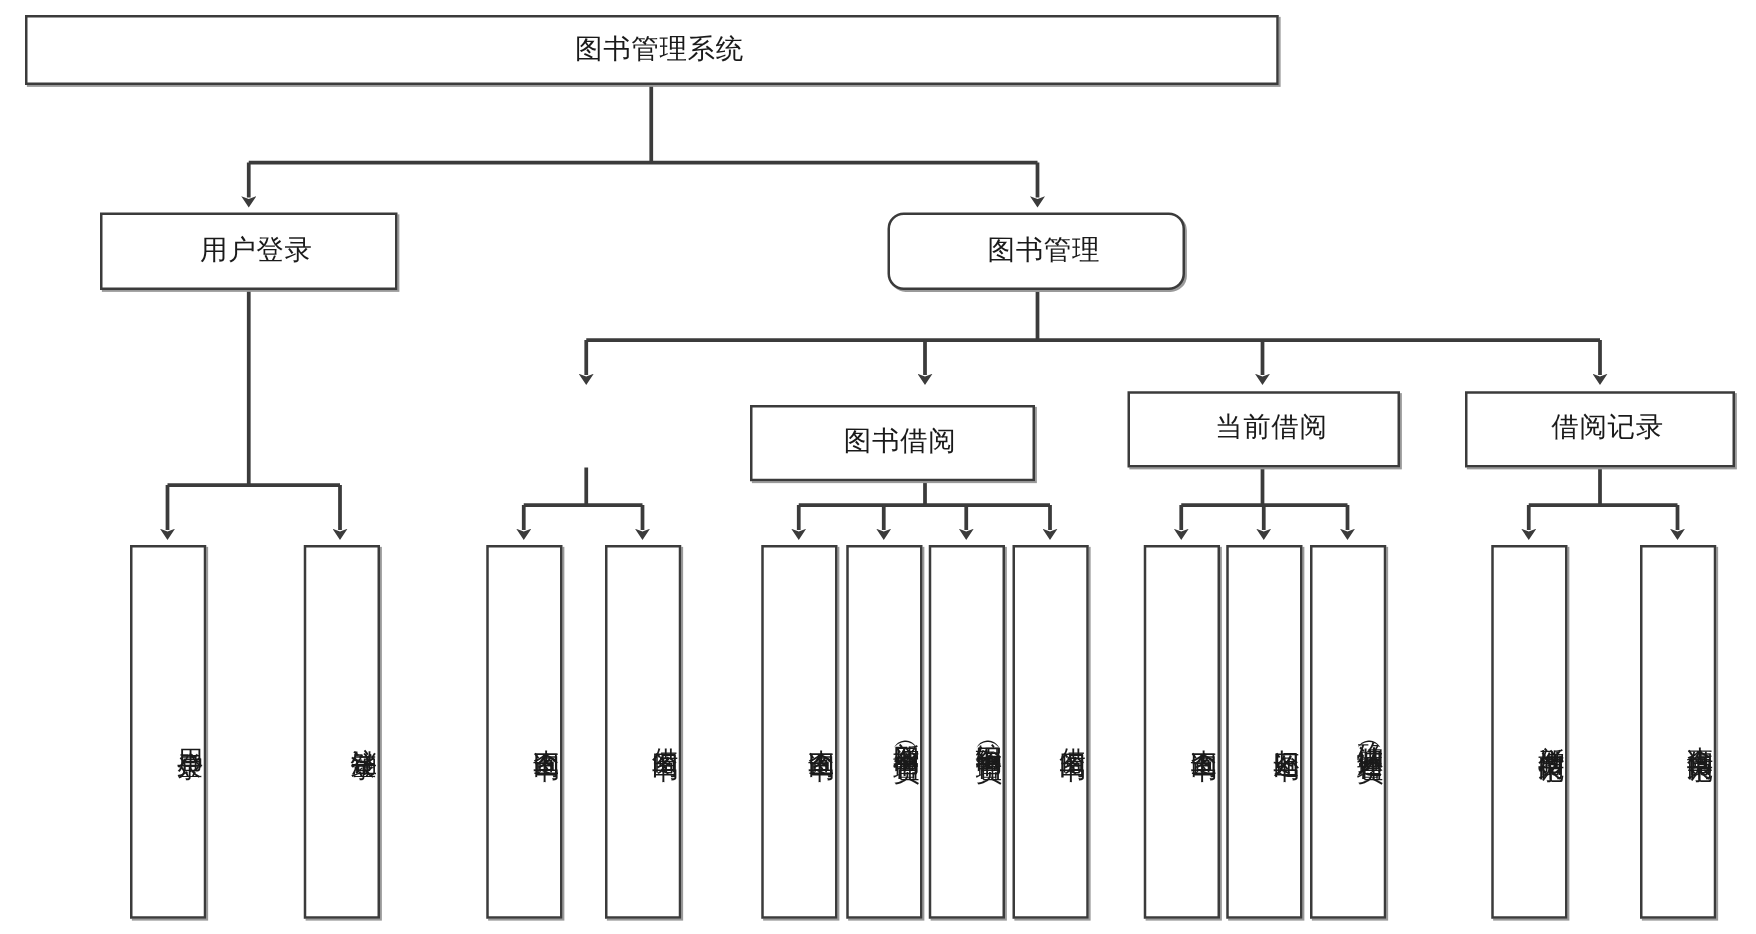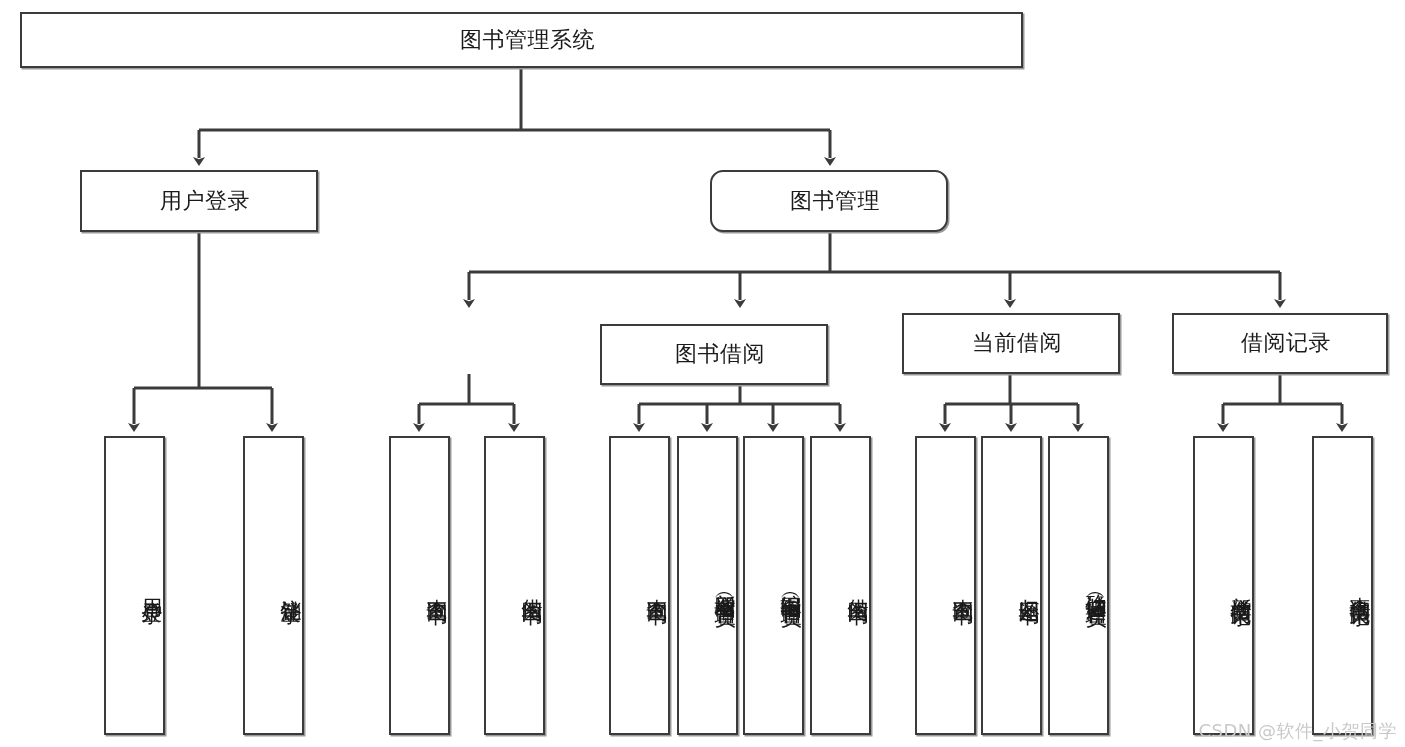--- a/index.html
+++ b/index.html
@@ -138,15 +138,14 @@
   <div class="node vert" style="left: 609px; top: 436px; width: 61px; height: 299px;">查询图书</div>
   <div class="node vert" style="left: 677px; top: 436px; width: 61px; height: 299px;">新增图书（管理员）</div>
   <div class="node vert" style="left: 743px; top: 436px; width: 61px; height: 299px;">编辑图书（管理员）</div>
   <div class="node vert" style="left: 810px; top: 436px; width: 61px; height: 299px;">借阅图书</div>
   <div class="node vert" style="left: 915px; top: 436px; width: 61px; height: 299px;">查询图书</div>
   <div class="node vert" style="left: 981px; top: 436px; width: 61px; height: 299px;">归还图书</div>
   <div class="node vert" style="left: 1048px; top: 436px; width: 61px; height: 299px;">确认归还（管理员）</div>
   <div class="node vert" style="left: 1193px; top: 436px; width: 61px; height: 299px;">新增借阅记录</div>
   <div class="node vert" style="left: 1312px; top: 436px; width: 61px; height: 299px;">查询借阅记录</div>
 
-  <div class="watermark">CSDN @软件_小贺同学</div>
 
 </div>
 
 </body></html>

